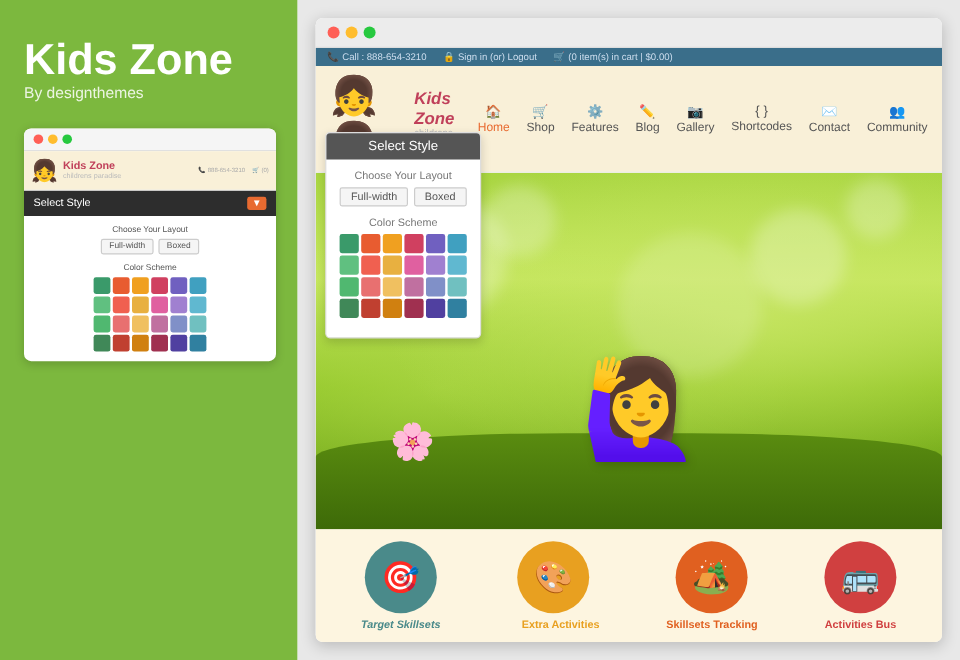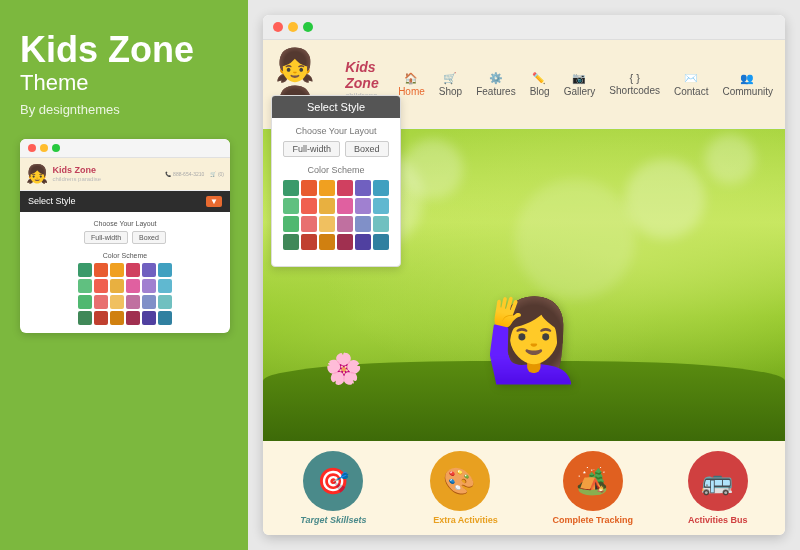--- a/index.html
+++ b/index.html
@@ -375,21 +375,20 @@
       color: #4a8a8a;
       font-weight: bold;
       text-align: center;
     }
   </style>
 </head>
 <body>
 
 <div class="left-panel">
   <div class="left-title">Kids Zone</div>
-  <div class="left-subtitle">Theme</div>
   <div class="left-by">By designthemes</div>
 
   <div class="mini-card">
     <div class="mini-card-topbar">
       <span class="mini-dot red"></span>
       <span class="mini-dot yellow"></span>
       <span class="mini-dot green"></span>
     </div>
     <div class="mini-card-header">
       <div style="display:flex;align-items:center;gap:4px;">
@@ -449,20 +448,25 @@
 
 <div class="right-panel">
   <div class="browser-window">
 
     <div class="browser-topbar">
       <span class="browser-dot red"></span>
       <span class="browser-dot yellow"></span>
       <span class="browser-dot green"></span>
     </div>
 
+    <div class="site-top-bar">
+      <span class="site-top-bar-text">📞 Call : 888-654-3210</span>
+      <span class="site-top-bar-text">🔒 Sign in (or) Logout</span>
+      <span class="site-top-bar-text">🛒 (0 item(s) in cart | $0.00)</span>
+    </div>
 
     <div class="site-header" style="position:relative;">
       <div class="site-logo-area">
         <span style="font-size:32px;">👧👦</span>
         <div class="site-logo-text-wrap">
           <div class="logo-name">Kids Zone</div>
           <div class="logo-tagline">childrens paradise</div>
         </div>
       </div>
       <nav class="site-nav" id="site-nav">
@@ -533,21 +537,21 @@
         <div class="feature-item">
           <div class="feature-icon-wrap" style="background: rgb(74, 138, 138);">🎯</div>
           <div class="feature-label" style="color: rgb(74, 138, 138); font-style: italic;">Target Skillsets</div>
         </div>
         <div class="feature-item">
           <div class="feature-icon-wrap" style="background: rgb(232, 160, 32);">🎨</div>
           <div class="feature-label" style="color: rgb(232, 160, 32); margin-left: 12px;">Extra Activities</div>
         </div>
         <div class="feature-item">
           <div class="feature-icon-wrap" style="background: rgb(224, 96, 32);">🏕️</div>
-          <div class="feature-label" style="color: rgb(224, 96, 32);">Complete Tracking</div>
+          <div class="feature-label" style="color: rgb(224, 96, 32);">Skillsets Tracking</div>
         </div>
         <div class="feature-item">
           <div class="feature-icon-wrap" style="background: rgb(208, 64, 64);">🚌</div>
           <div class="feature-label" style="color: rgb(208, 64, 64);">Activities Bus</div>
         </div>
       </div>
   </div>
 </div>
 
 </body></html>

